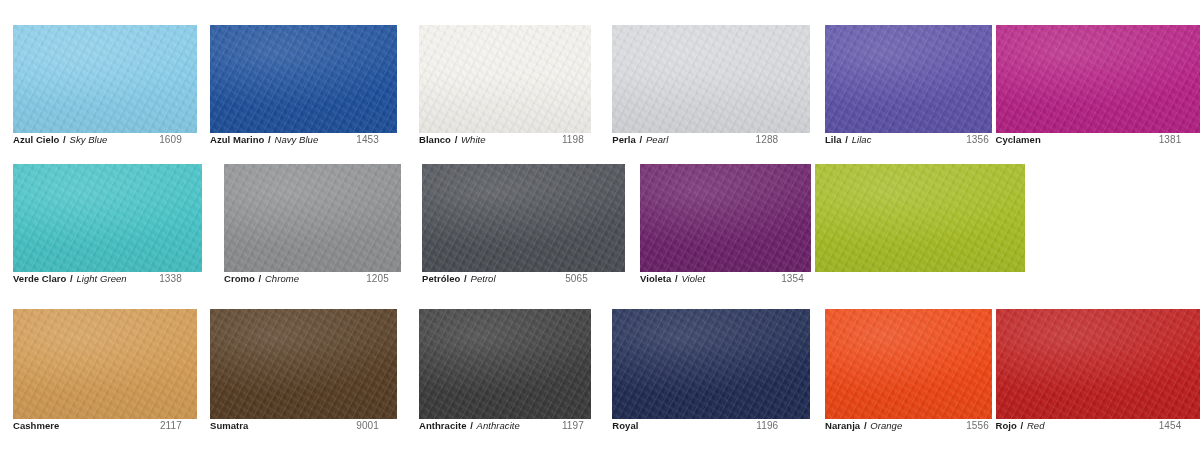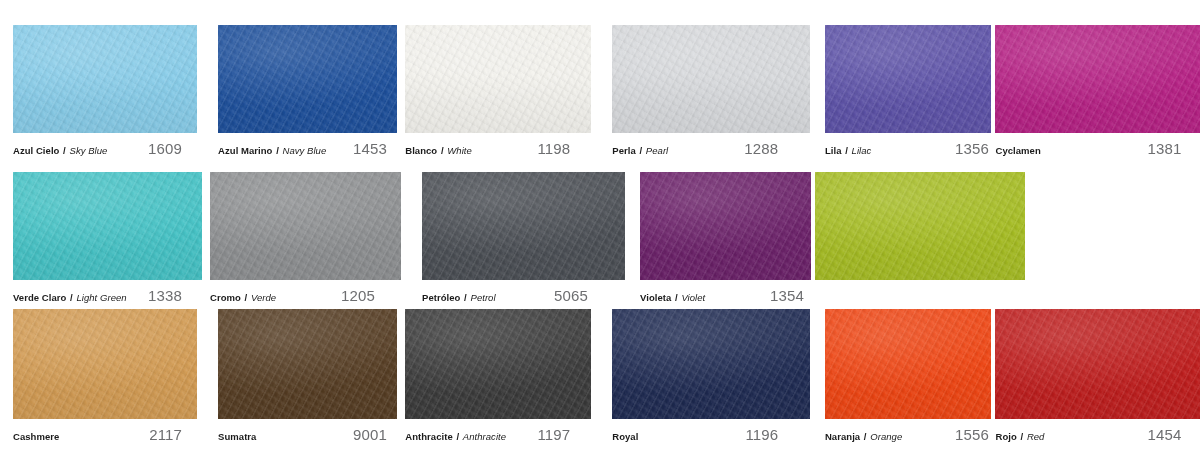--- a/index.html
+++ b/index.html
@@ -23,32 +23,32 @@
   }
 
   .swatch-row {
     position: absolute;
     left: 0;
     width: 1200px;
     display: flex;
   }
 
   .swatch-row.row-0 { top: 25px; }
-  .swatch-row.row-1 { top: 172px; }
+  .swatch-row.row-1 { top: 164px; }
   .swatch-row.row-2 { top: 309px; }
 
   .swatch-cell {
     position: relative;
     box-sizing: border-box;
   }
 
   
   .swatch-cell.col-0 { width: 202px; padding-left: 13px; }
-  .swatch-cell.col-1 { width: 205px; padding-left: 21px; }
-  .swatch-cell.col-2 { width: 199px; padding-left: 8px; }
+  .swatch-cell.col-1 { width: 205px; padding-left: 13px; }
+  .swatch-cell.col-2 { width: 199px; padding-left: 22px; }
   .swatch-cell.col-3 { width: 224px; padding-left: 21px; }
   .swatch-cell.col-4 { width: 186px; padding-left: 15px; }
   .swatch-cell.col-5 { width: 214px; padding-left: 4px; }
 
   .chip {
     position: relative;
     height: 108px;
     overflow: hidden;
   }
 
@@ -89,21 +89,21 @@
       linear-gradient(182deg,
         rgba(255,255,255,0.05) 0%,
         rgba(0,0,0,0.00) 46%,
         rgba(0,0,0,0.05) 100%);
     pointer-events: none;
   }
 
   .caption {
     display: flex;
     align-items: baseline;
-    margin-top: 10px;
+    margin-top: 1px;
     white-space: nowrap;
   }
 
   .caption-names {
     font-size: 9.5px;
     line-height: 12px;
     color: #1b1b1b;
     letter-spacing: 0.05px;
   }
 
@@ -116,21 +116,21 @@
     padding: 0 1px;
   }
 
   .name-en {
     font-style: italic;
     font-weight: normal;
   }
 
   .caption-code {
     margin-left: auto;
-    font-size: 15px;
+    font-size: 10px;
     line-height: 12px;
     color: #6d6e70;
     letter-spacing: 0.15px;
     padding-left: 14px;
   }
 
   
   .swatch-cell.col-0 .caption { width: 169px; }
   .swatch-cell.col-1 .caption { width: 169px; }
   .swatch-cell.col-2 .caption { width: 165px; }
@@ -214,21 +214,21 @@
           <div class="caption-names"><span class="name-es">Verde Claro</span><span class="name-sep"> / </span><span class="name-en">Light Green</span></div>
           <div class="caption-code">1338</div>
         </div>
       </div>
       <div class="swatch-cell col-2">
         <div class="chip" style="background: rgb(141, 143, 145);">
           <div class="chip-grain"></div>
           <div class="chip-sheen"></div>
         </div>
         <div class="caption">
-          <div class="caption-names"><span class="name-es">Cromo</span><span class="name-sep"> / </span><span class="name-en">Verde</span></div>
+          <div class="caption-names"><span class="name-es">Cromo</span><span class="name-sep"> / </span><span class="name-en">Chrome</span></div>
           <div class="caption-code">1205</div>
         </div>
       </div>
       <div class="swatch-cell col-3">
         <div class="chip" style="background: rgb(74, 78, 84);">
           <div class="chip-grain"></div>
           <div class="chip-sheen"></div>
         </div>
         <div class="caption">
           <div class="caption-names"><span class="name-es">Petróleo</span><span class="name-sep"> / </span><span class="name-en">Petrol</span></div>

